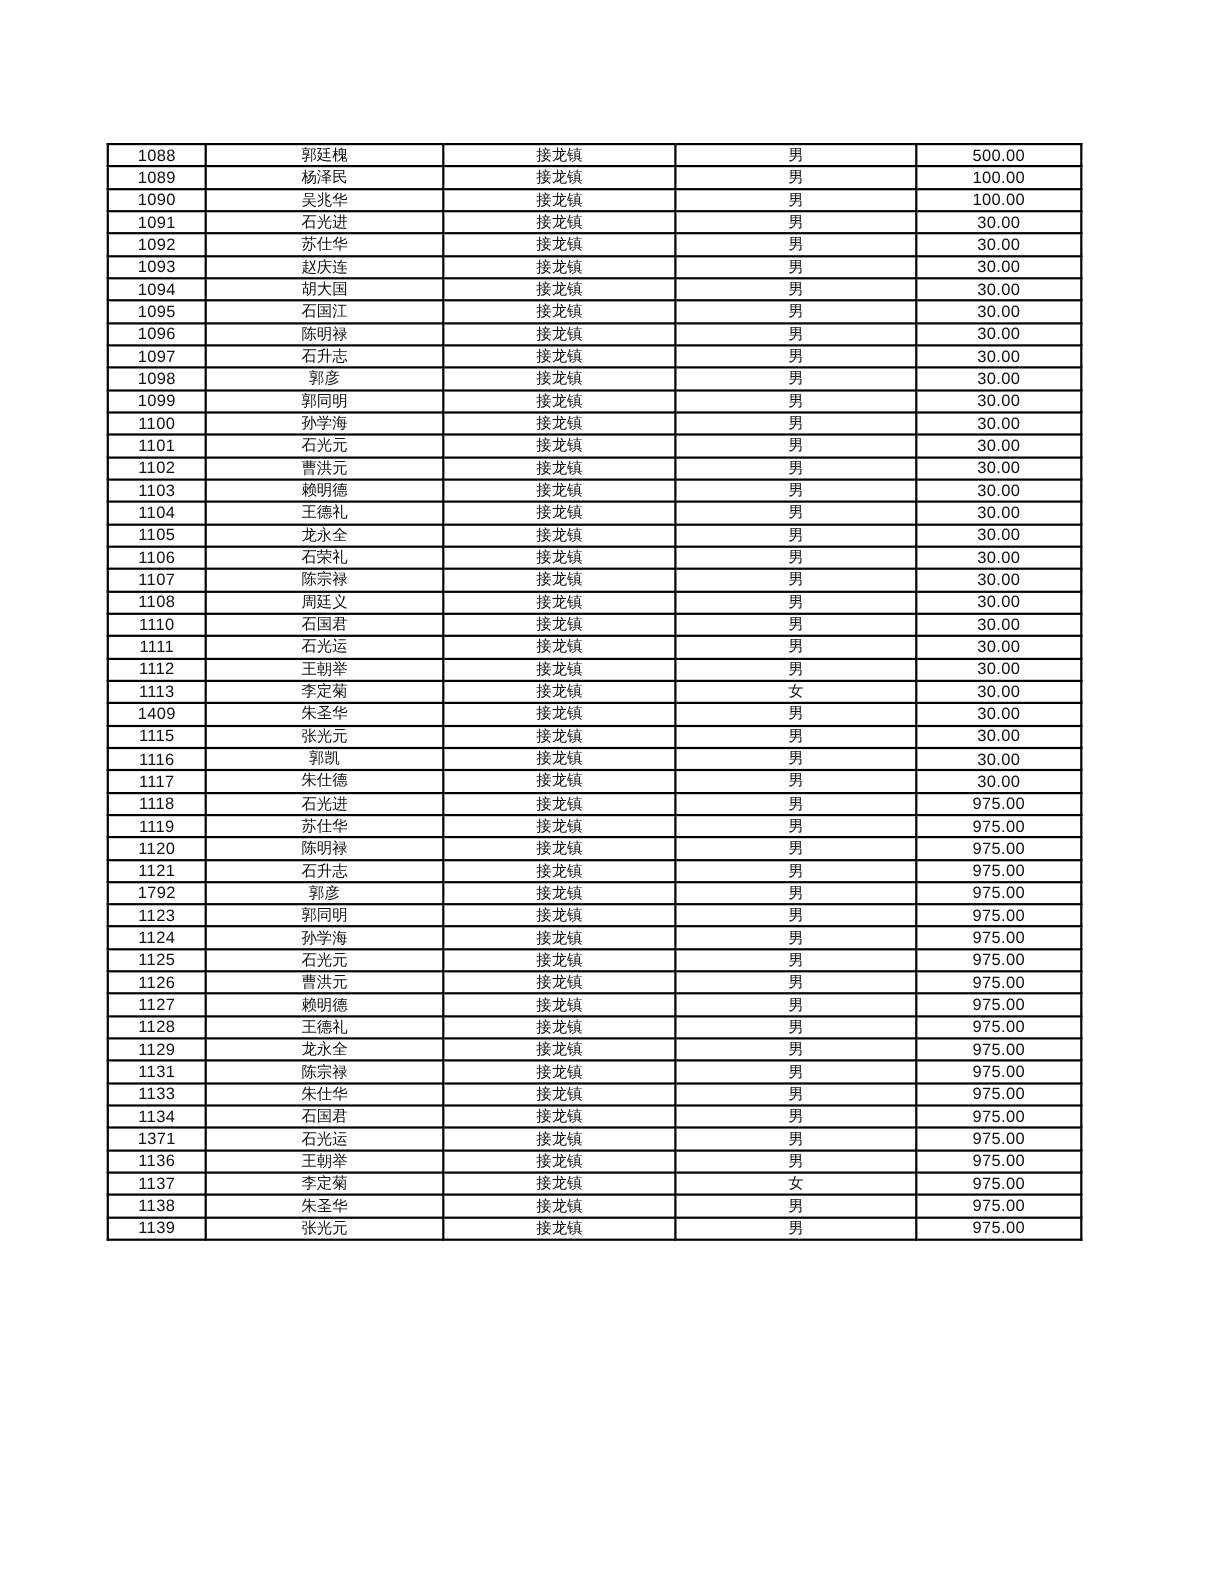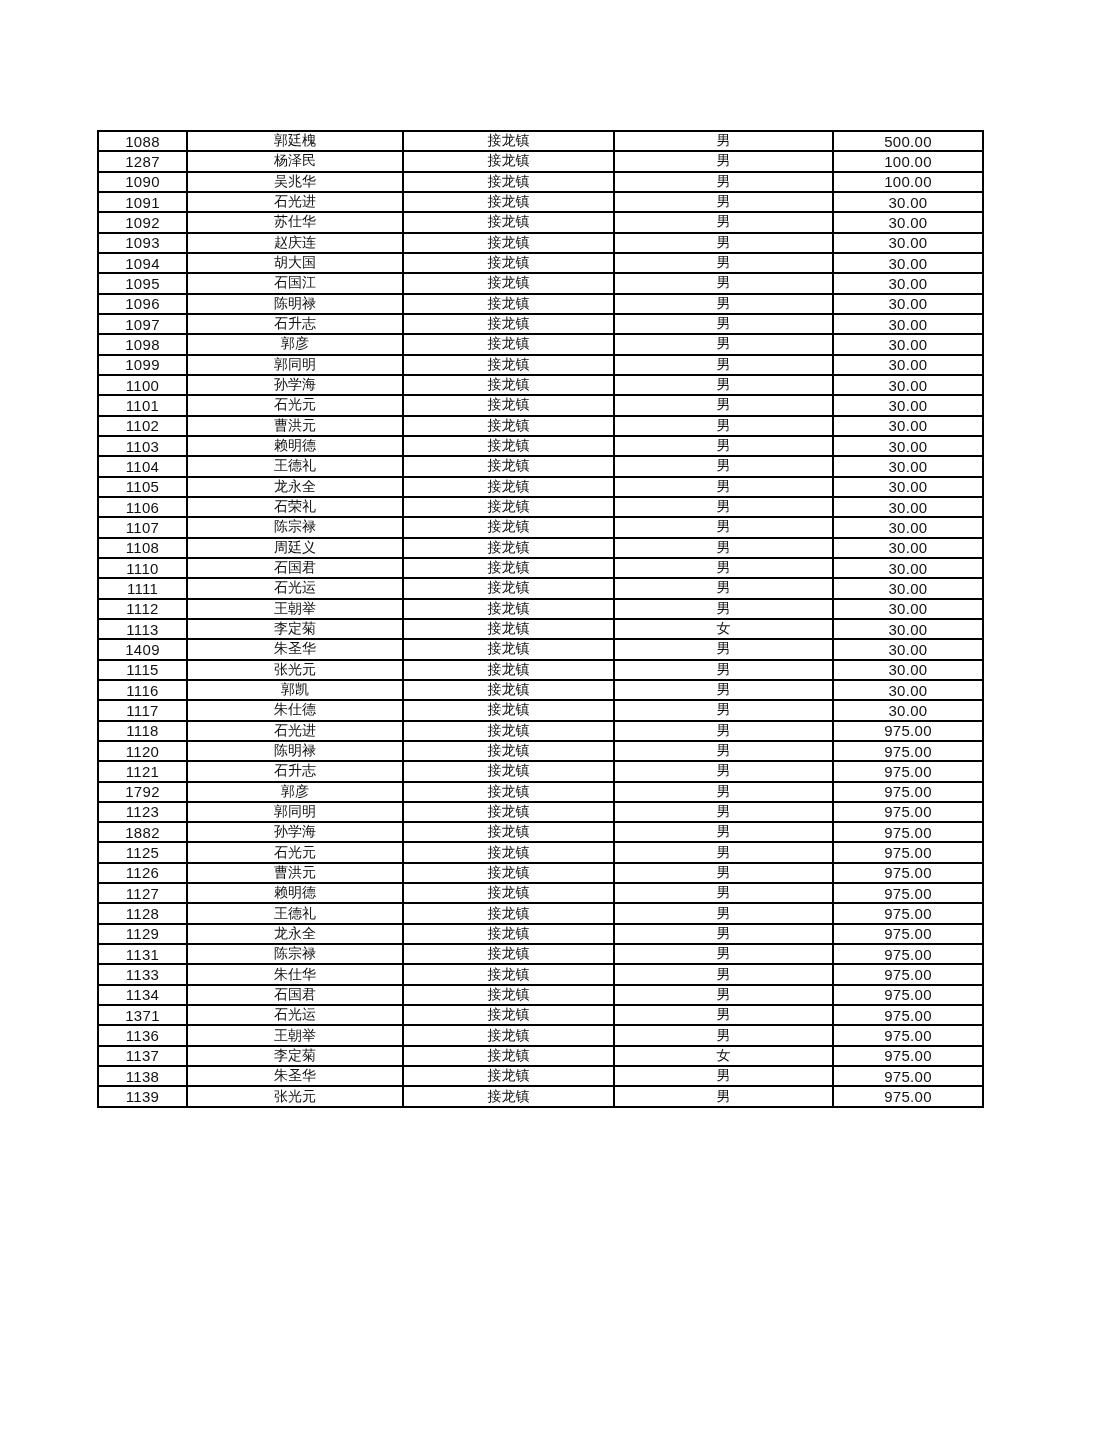--- a/index.html
+++ b/index.html
@@ -54,21 +54,21 @@
     </colgroup>
     <tbody>
         <tr>
           <td class="num">1088</td>
           <td class="cjk">郭廷槐</td>
           <td class="cjk">接龙镇</td>
           <td class="cjk">男</td>
           <td class="num">500.00</td>
         </tr>
         <tr>
-          <td class="num">1287</td>
+          <td class="num">1089</td>
           <td class="cjk">杨泽民</td>
           <td class="cjk">接龙镇</td>
           <td class="cjk">男</td>
           <td class="num">100.00</td>
         </tr>
         <tr>
           <td class="num">1090</td>
           <td class="cjk">吴兆华</td>
           <td class="cjk">接龙镇</td>
           <td class="cjk">男</td>
@@ -257,20 +257,27 @@
           <td class="num">30.00</td>
         </tr>
         <tr>
           <td class="num">1118</td>
           <td class="cjk">石光进</td>
           <td class="cjk">接龙镇</td>
           <td class="cjk">男</td>
           <td class="num">975.00</td>
         </tr>
         <tr>
+          <td class="num">1119</td>
+          <td class="cjk">苏仕华</td>
+          <td class="cjk">接龙镇</td>
+          <td class="cjk">男</td>
+          <td class="num">975.00</td>
+        </tr>
+        <tr>
           <td class="num">1120</td>
           <td class="cjk">陈明禄</td>
           <td class="cjk">接龙镇</td>
           <td class="cjk">男</td>
           <td class="num">975.00</td>
         </tr>
         <tr>
           <td class="num">1121</td>
           <td class="cjk">石升志</td>
           <td class="cjk">接龙镇</td>
@@ -285,21 +292,21 @@
           <td class="num">975.00</td>
         </tr>
         <tr>
           <td class="num">1123</td>
           <td class="cjk">郭同明</td>
           <td class="cjk">接龙镇</td>
           <td class="cjk">男</td>
           <td class="num">975.00</td>
         </tr>
         <tr>
-          <td class="num">1882</td>
+          <td class="num">1124</td>
           <td class="cjk">孙学海</td>
           <td class="cjk">接龙镇</td>
           <td class="cjk">男</td>
           <td class="num">975.00</td>
         </tr>
         <tr>
           <td class="num">1125</td>
           <td class="cjk">石光元</td>
           <td class="cjk">接龙镇</td>
           <td class="cjk">男</td>

